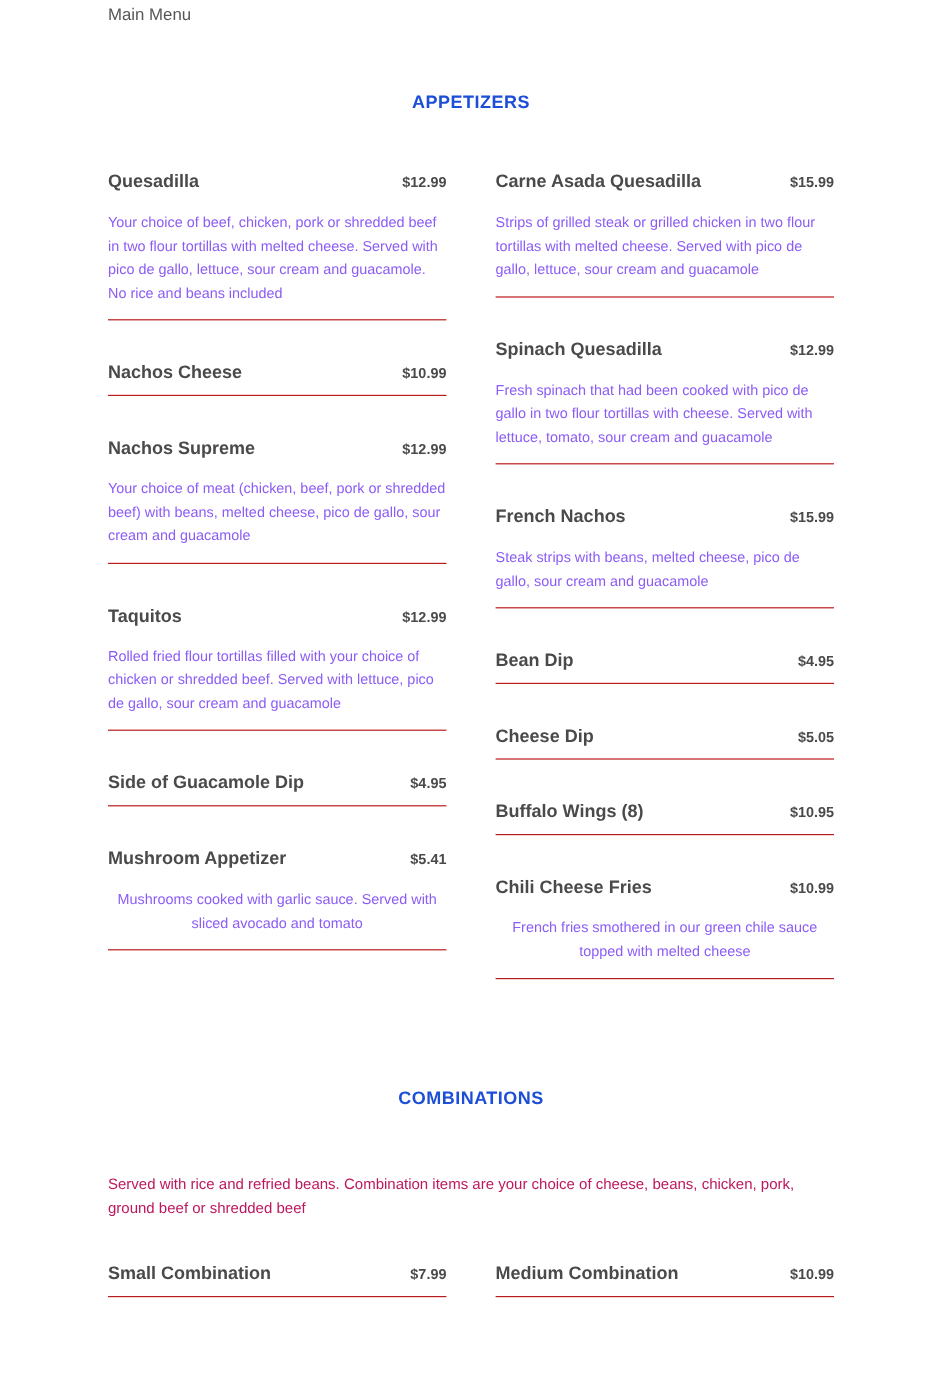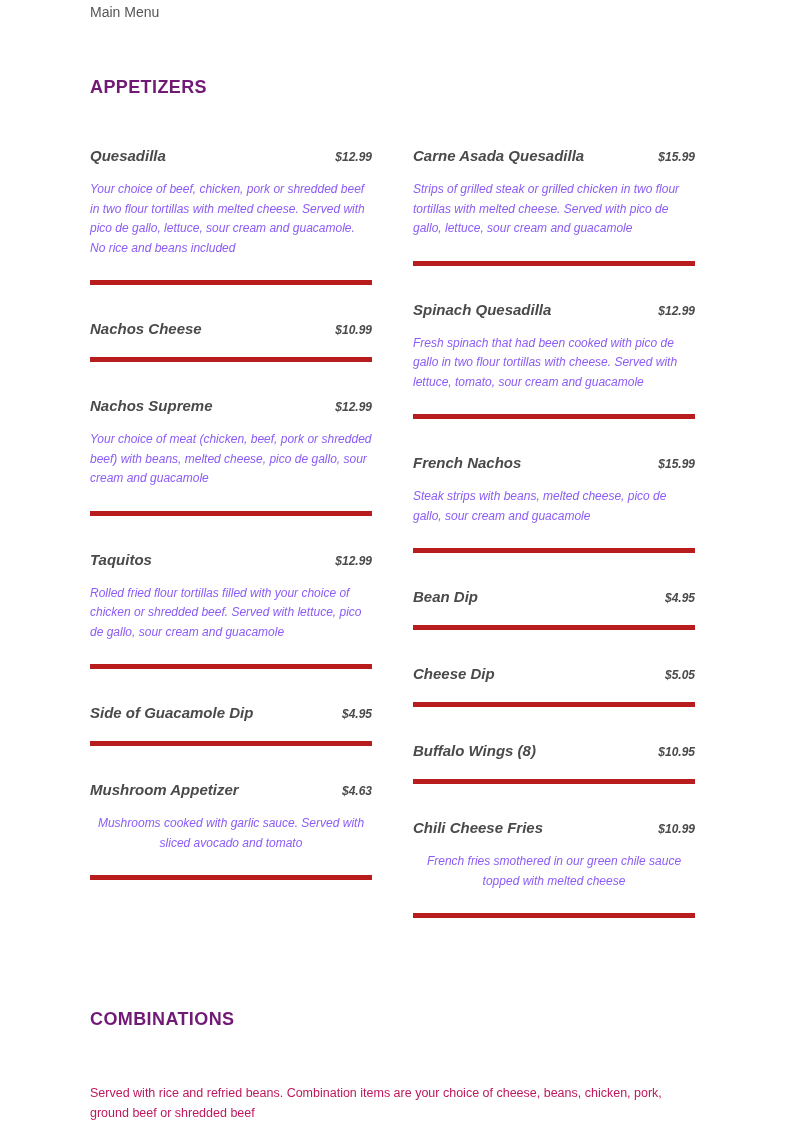--- a/index.html
+++ b/index.html
@@ -15,24 +15,24 @@
   .page {
     padding: 4px 90px 0 90px;
   }
   .page-title {
     font-size: 14px;
     font-weight: 400;
     color: #565656;
     margin: 0 0 0 0;
   }
   .section-heading {
-    text-align: left;
-    font-size: 18px;
+    text-align: center;
+    font-size: 15px;
     font-weight: 700;
-    color: #701a75;
+    color: #1d4ed8;
     letter-spacing: 0.4px;
     margin: 57px 0 0 0;
   }
   .section-intro {
     font-size: 12.5px;
     line-height: 19.5px;
     color: #be185d;
     margin: 54px 0 0 0;
   }
   .columns {
@@ -40,24 +40,23 @@
     gap: 41px;
     margin-top: 49px;
     align-items: flex-start;
   }
   .columns.tight { margin-top: 36px; }
   .col {
     flex: 1 1 0;
     min-width: 0;
   }
   .menu-item {
-    padding-bottom: 20px;
-    border-bottom: 5px solid #b91c1c;
+    padding-bottom: 10px;
+    border-bottom: 1px solid #b91c1c;
     margin-bottom: 35px;
-    font-style: italic;
   }
   .menu-item:last-child { margin-bottom: 0; text-align: center; }
   .item-row {
     display: flex;
     justify-content: space-between;
     align-items: baseline;
     gap: 12px;
   }
   .item-name {
     font-size: 15px;
@@ -124,21 +123,21 @@
       <div class="menu-item">
         <div class="item-row">
           <span class="item-name">Side of Guacamole Dip</span>
           <span class="item-price">$4.95</span>
         </div>
       </div>
 
       <div class="menu-item">
         <div class="item-row">
           <span class="item-name">Mushroom Appetizer</span>
-          <span class="item-price">$4.63</span>
+          <span class="item-price">$5.41</span>
         </div>
         <p class="item-desc">Mushrooms cooked with garlic sauce. Served with sliced avocado and tomato</p>
       </div>
 
     </div>
 
     <div class="col">
 
       <div class="menu-item">
         <div class="item-row">

